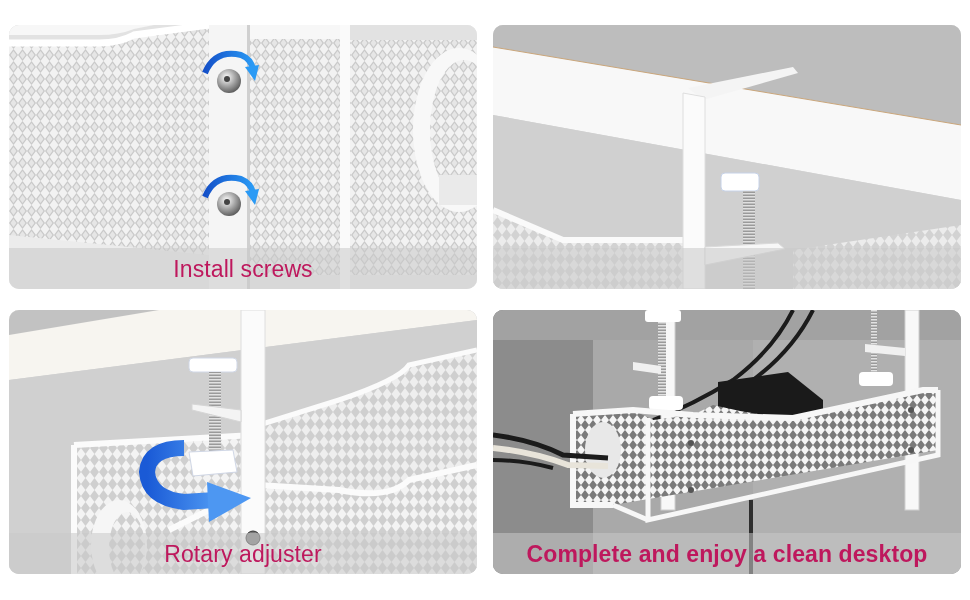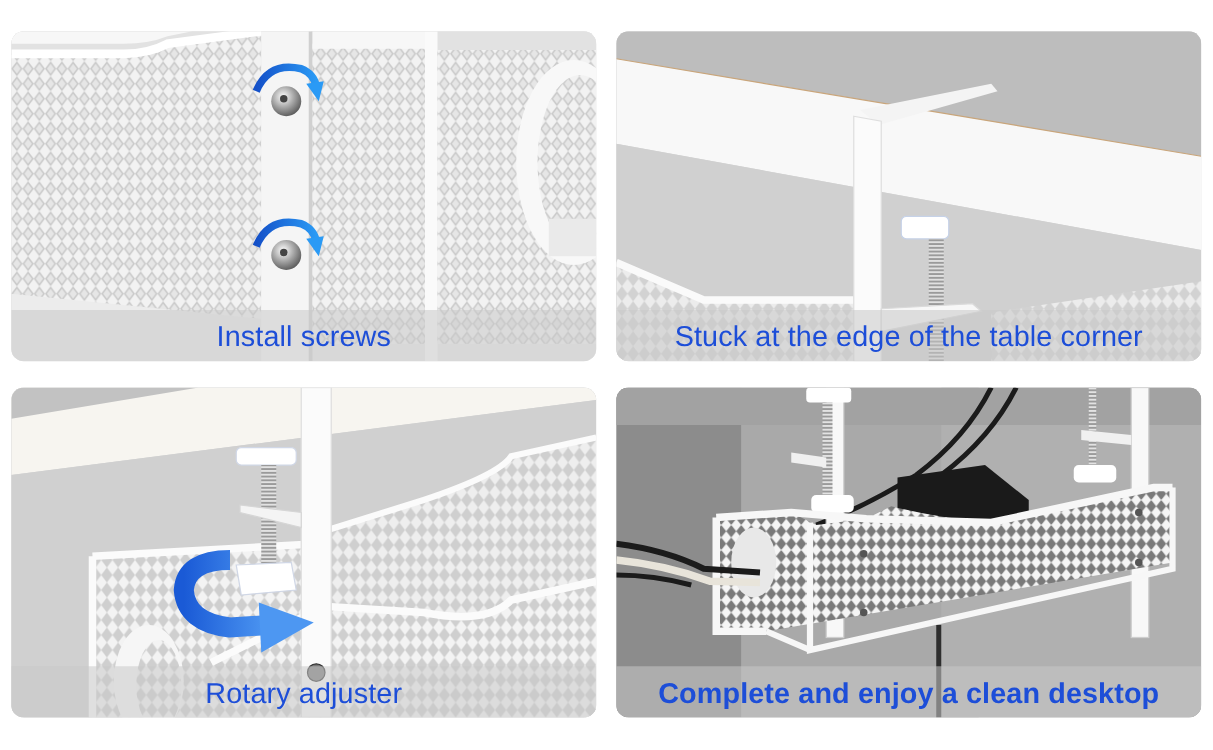--- a/index.html
+++ b/index.html
@@ -27,21 +27,21 @@
     left: 0; right: 0; bottom: 0;
     height: 41px;
     background: rgba(200,200,200,0.55);
   }
   .caption {
     position: absolute;
     left: 0; right: 0; bottom: 6px;
     text-align: center;
     font-size: 23px;
     line-height: 28px;
-    color: #1d4ed8;
+    color: #be185d;
     white-space: nowrap;
     letter-spacing: 0.1px;
   }
 </style>
 </head>
 <body>
 
 <div class="panel p1">
   <div class="scene">
     <svg viewBox="0 0 468 264">
@@ -130,21 +130,20 @@
       <path d="M190 68 L212 72 L212 264 L190 264 Z" fill="#fbfbfb" stroke="#dedede"></path>
 
       <rect x="228" y="148" width="38" height="18" rx="4" fill="#ffffff" stroke="#c6d2e8"></rect>
 
       <rect x="250" y="166" width="12" height="98" fill="url(#thread)"></rect>
 
       <path d="M212 222 L285 218 L292 224 L212 240 Z" fill="#f7f7f7" stroke="#dadada"></path>
     </svg>
   </div>
   <div class="caption-strip"></div>
-  <div class="caption">Stuck at the edge of the table corner</div>
 </div>
 
 <div class="panel p3">
   <div class="scene">
     <svg viewBox="0 0 468 264">
       <defs>
         <pattern id="mesh3" width="9" height="12" patternUnits="userSpaceOnUse">
           <rect width="9" height="12" fill="#f3f3f3"></rect>
           <path d="M4.5 0 L9 6 L4.5 12 L0 6 Z" fill="#cfcfcf"></path>
         </pattern>

